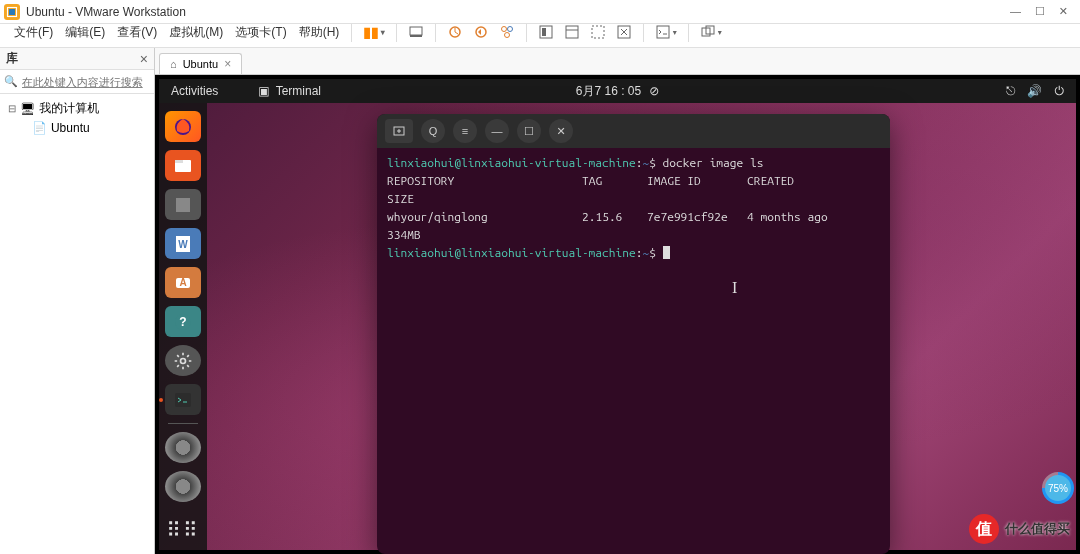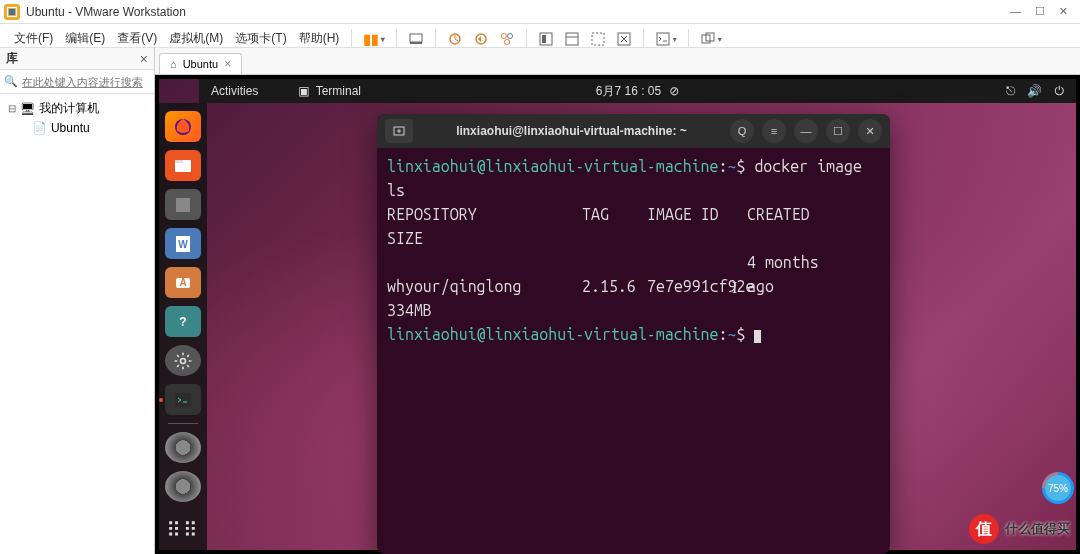--- a/index.html
+++ b/index.html
@@ -7,21 +7,21 @@
     
     
     .title-bar { height: 24px; background: #fff; display: flex; align-items: center; padding: 0 4px; border-bottom: 1px solid #e0e0e0; }
     .title-bar .app-icon { width: 16px; height: 16px; background: #f5a623; border-radius: 3px; margin-right: 6px; display: flex; align-items: center; justify-content: center; }
     .title-bar .app-icon svg { width: 12px; height: 12px; }
     .title-bar .title { flex: 1; color: #333; }
     .title-bar .win-btns { display: flex; gap: 14px; padding-right: 8px; }
     .title-bar .win-btn { cursor: pointer; color: #666; font-size: 11px; }
     
     
-    .menu-bar { height: 24px; background: #fff; display: flex; align-items: flex-end; padding: 0 8px; border-bottom: 1px solid #e0e0e0; }
+    .menu-bar { height: 24px; background: #fff; display: flex; align-items: flex-start; padding: 0 8px; border-bottom: 1px solid #e0e0e0; }
     .menu-item { padding: 0 6px; color: #333; cursor: pointer; }
     .tool-sep { width: 1px; height: 18px; background: #ddd; margin: 0 6px; }
     .tool-btn { padding: 0 5px; cursor: pointer; display: flex; align-items: center; }
     .tool-btn svg { width: 16px; height: 16px; }
     .pause-btn { color: #ff8800; font-size: 14px; font-weight: bold; }
     .dropdown-arrow { font-size: 8px; color: #666; margin-left: 2px; }
     
     
     .main-layout { display: flex; height: calc(100% - 48px); }
     
@@ -45,21 +45,21 @@
     .tab { background: #fff; border: 1px solid #ccc; border-bottom: none; padding: 3px 10px; display: flex; align-items: center; gap: 6px; border-radius: 3px 3px 0 0; font-size: 11px; }
     .tab .home-icon { color: #666; }
     .tab .close { color: #888; cursor: pointer; font-size: 12px; }
     
     
     .vm-screen { flex: 1; background: #000; position: relative; overflow: hidden; border-top: 1px solid #ccc;}
     .ubuntu-desktop { position: absolute; inset: 4px; background: linear-gradient(135deg, #4a1a3a 0%, #6b2548 25%, #8b3560 50%, #a04575 75%, #7a2850 100%); }
     .ubuntu-desktop::before { content: ''; position: absolute; inset: 0; background: radial-gradient(ellipse at 30% 70%, rgba(200,80,140,0.3) 0%, transparent 40%), radial-gradient(ellipse at 70% 30%, rgba(120,40,90,0.4) 0%, transparent 50%); }
     
     
-    .ubuntu-topbar { height: 24px; background: #1a1a1a; display: flex; align-items: center; color: #ddd; font-size: 12px; padding: 8px 12px; position: relative; z-index: 2; margin-left: 40px; }
+    .ubuntu-topbar { height: 24px; background: #1a1a1a; display: flex; align-items: center; color: #ddd; font-size: 12px; padding: 8px 12px; position: relative; z-index: 2; }
     .ubuntu-topbar .activities { cursor: pointer; }
     .ubuntu-topbar .terminal-ind { margin-left: 40px; display: flex; align-items: center; gap: 6px; }
     .ubuntu-topbar .datetime { position: absolute; left: 50%; transform: translateX(-50%); display: flex; align-items: center; gap: 8px; }
     .ubuntu-topbar .sys-icons { margin-left: auto; display: flex; gap: 12px; align-items: center; }
     
     
     .ubuntu-dock { position: absolute; left: 0; top: 24px; bottom: 0; width: 48px; background: rgba(20,20,20,0.85); display: flex; flex-direction: column; align-items: center; padding-top: 8px; gap: 8px; z-index: 2; }
     .dock-icon { width: 36px; height: 36px; border-radius: 6px; display: flex; align-items: center; justify-content: center; cursor: pointer; position: relative; }
     .dock-icon.active::before { content: ''; position: absolute; left: -6px; top: 50%; transform: translateY(-50%); width: 4px; height: 4px; background: #e95420; border-radius: 50%; }
     .dock-firefox { background: linear-gradient(135deg, #ff9500, #ff5722); }
@@ -74,21 +74,21 @@
     .dock-sep { width: 30px; height: 1px; background: #555; }
     .dock-spacer { flex: 1; }
     .dock-grid { color: #ddd; font-size: 20px; letter-spacing: 2px; padding-bottom: 8px;}
     
     
     .terminal-window { position: absolute; left: 218px; top: 35px; width: 513px; height: 440px; background: #300a24; border-radius: 8px; box-shadow: 0 8px 30px rgba(0,0,0,0.5); z-index: 3; display: flex; flex-direction: column; overflow: hidden; }
     .term-titlebar { height: 34px; background: #2c2c2c; display: flex; align-items: center; padding: 0 8px; gap: 8px; }
     .term-titlebar .newtab { width: 28px; height: 24px; background: #3a3a3a; border-radius: 4px; display: flex; align-items: center; justify-content: center; color: #ccc; cursor: pointer; }
     .term-titlebar .title { flex: 1; text-align: center; color: #ddd; font-size: 12px; font-weight: bold;}
     .term-titlebar .tbtn { width: 24px; height: 24px; border-radius: 50%; background: #3a3a3a; display: flex; align-items: center; justify-content: center; color: #ccc; cursor: pointer; font-size: 11px; }
-    .term-body { flex: 1; padding: 6px 10px; font-family: "Ubuntu Mono", Consolas, monospace; font-size: 16px; line-height: 1.5; color: #eee; overflow: hidden; }
+    .term-body { flex: 1; padding: 6px 10px; font-family: "Ubuntu Mono", Consolas, monospace; font-size: 12px; line-height: 1.5; color: #eee; overflow: hidden; }
     .term-prompt { color: #4ec9b0; }
     .term-path { color: #569cd6; }
     .term-white { color: #ddd; }
     .term-cmd { color: #ddd; }
     .term-header-row { color: #ddd; }
     .term-header-row span { display: inline-block; }
     .term-data-row span { display: inline-block; color: #ddd; }
     .col-repo { width: 195px; }
     .col-tag { width: 65px; }
     .col-id { width: 100px; }
@@ -311,21 +311,20 @@
 
         <div class="terminal-window">
           <div class="term-titlebar">
             <div class="newtab">
                 <svg width="14" height="14" viewBox="0 0 14 14">
                   <rect x="2" y="3" width="10" height="8" fill="none" stroke="#ccc"></rect>
                   <line x1="7" y1="5" x2="7" y2="9" stroke="#ccc"></line>
                   <line x1="5" y1="7" x2="9" y2="7" stroke="#ccc"></line>
                 </svg>
               </div>
-            <div class="title">linxiaohui@linxiaohui-virtual-machine: ~</div>
             <div class="tbtn">Q</div>
             <div class="tbtn">≡</div>
             <div class="tbtn">—</div>
             <div class="tbtn">☐</div>
             <div class="tbtn">✕</div>
           </div>
           <div class="term-body">
             <div>
               <span class="term-prompt"><span>linxiaohui@linxiaohui-virtual-machine</span></span><span class="term-white">:</span><span class="term-path">~</span><span class="term-white">$</span> <span class="term-cmd">docker image ls</span>
             </div>

